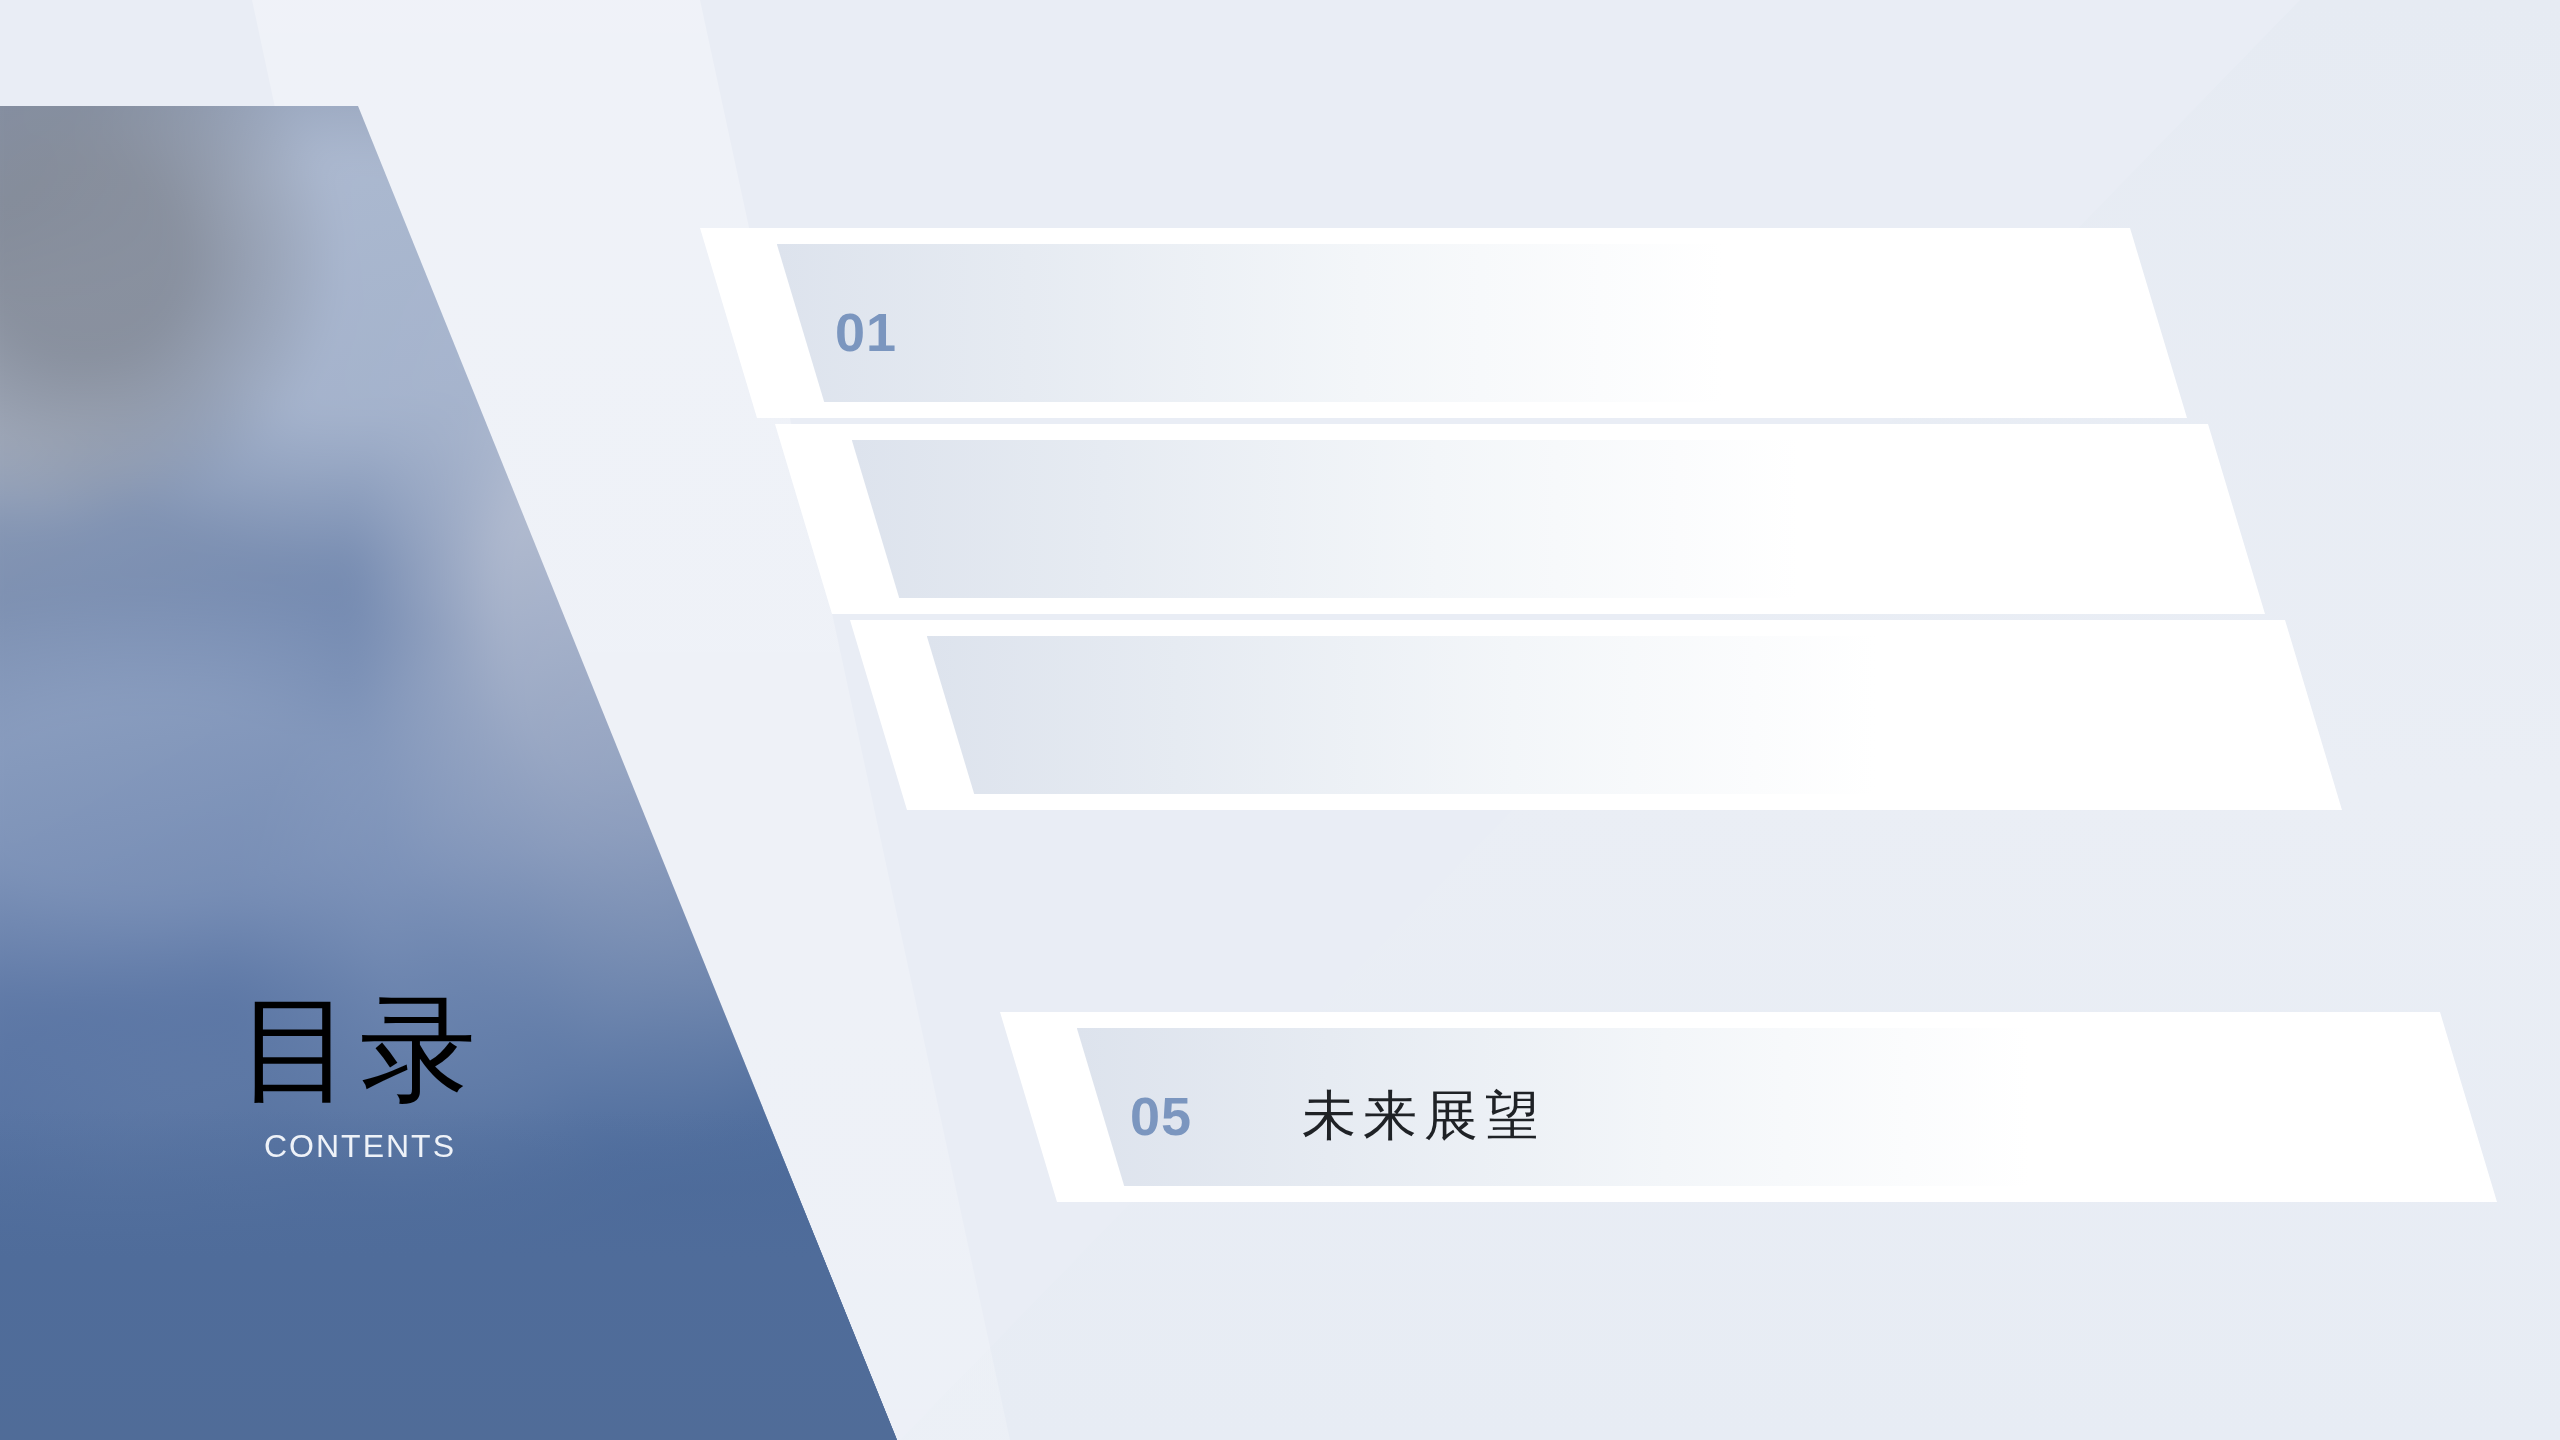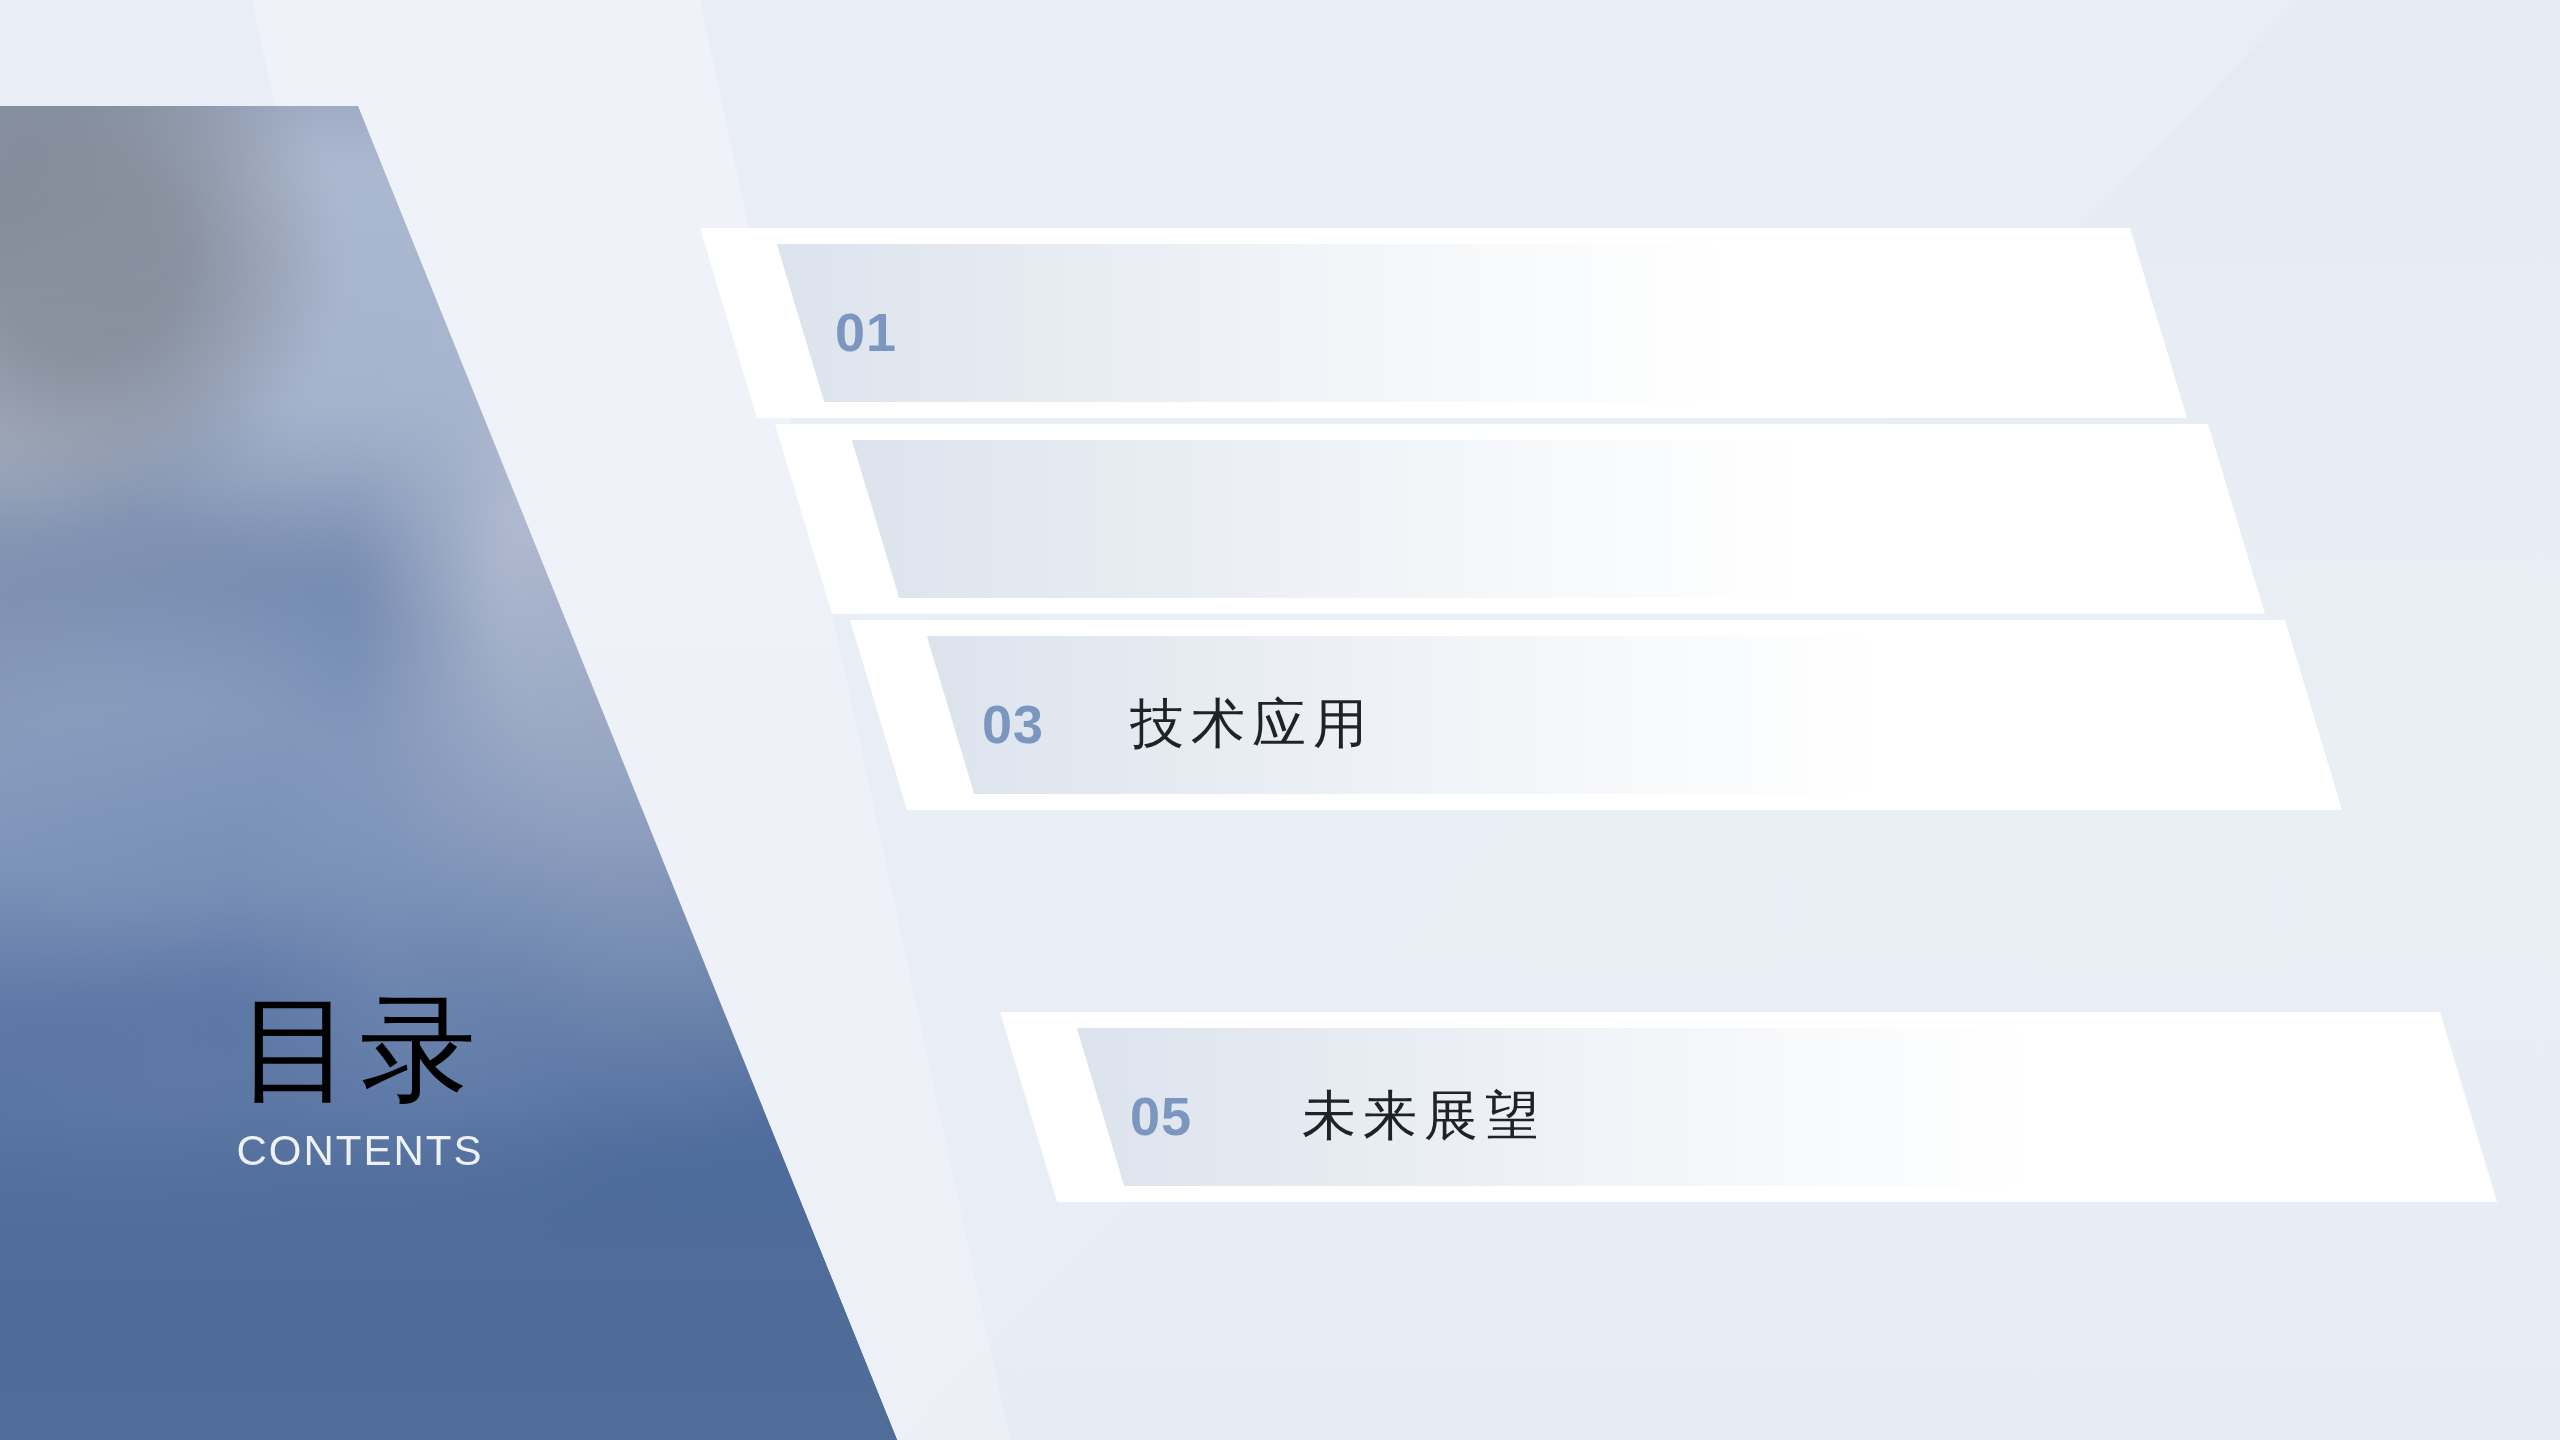--- a/index.html
+++ b/index.html
@@ -102,21 +102,21 @@
     font-size: 116px;
     line-height: 1;
     color: #000000;
     letter-spacing: 6px;
     font-weight: 400;
     white-space: nowrap;
     font-family: Liberation Mono, monospace;
   }
   .title-en {
     margin-top: 14px;
-    font-size: 42px;
+    font-size: 32px;
     line-height: 1;
     color: #eef2f8;
     letter-spacing: 2px;
     font-weight: 400;
     white-space: nowrap;
   }
 
   
   .rows {
     position: absolute;
@@ -194,24 +194,20 @@
         <span class="row-num">01</span>
       </div>
     </div>
 
     <div class="row row-2" style="left: 775px; width: 1494px; clip-path: polygon(0px 0px, 1433px 0px, 1490px 190px, 57px 190px);">
       <div class="row-inner" style="left: 76.8px; width: 1393.6px; height: 158px; clip-path: polygon(0px 0px, 1346.2px 0px, 1393.6px 158px, 47.4px 158px);"></div>
     </div>
 
     <div class="row row-3" style="left: 850px; width: 1496px; clip-path: polygon(0px 0px, 1435px 0px, 1492px 190px, 57px 190px);">
       <div class="row-inner" style="left: 76.8px; width: 1395.6px; height: 158px; clip-path: polygon(0px 0px, 1348.2px 0px, 1395.6px 158px, 47.4px 158px);"></div>
-      <div class="row-body" style="left: 132px;">
-        <span class="row-num">03</span>
-        <span class="row-label" style="margin-left: 86px;">技术应用</span>
-      </div>
     </div>
 
 
     <div class="row row-5" style="left: 1000px; width: 1501px; clip-path: polygon(0px 0px, 1440px 0px, 1497px 190px, 57px 190px);">
       <div class="row-inner" style="left: 76.8px; width: 1400.6px; height: 158px; clip-path: polygon(0px 0px, 1353.2px 0px, 1400.6px 158px, 47.4px 158px);"></div>
       <div class="row-body" style="left: 130px;">
         <span class="row-num">05</span>
         <span class="row-label" style="margin-left: 110px;">未来展望</span>
       </div>
     </div>

